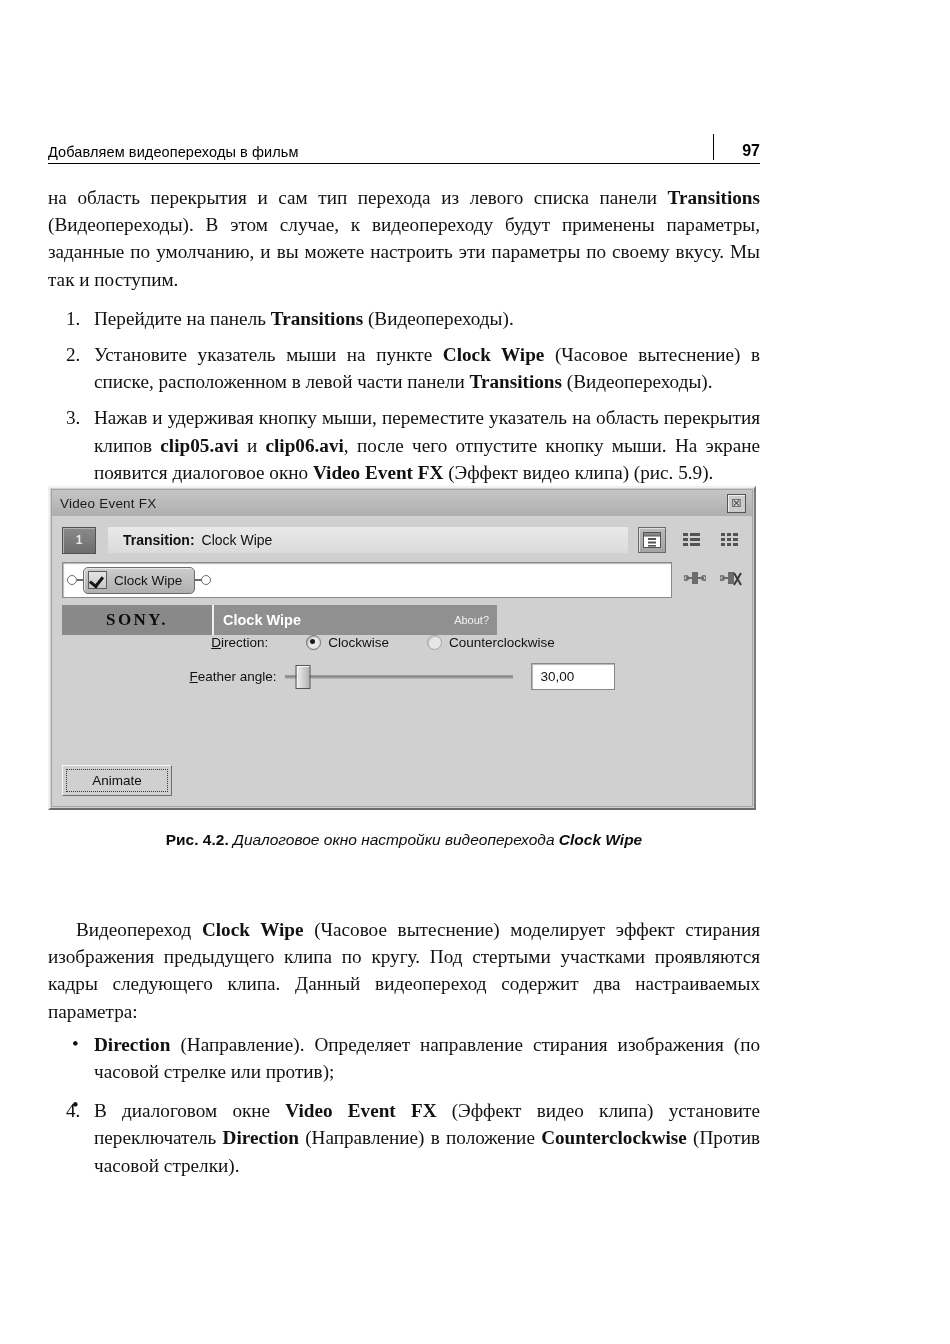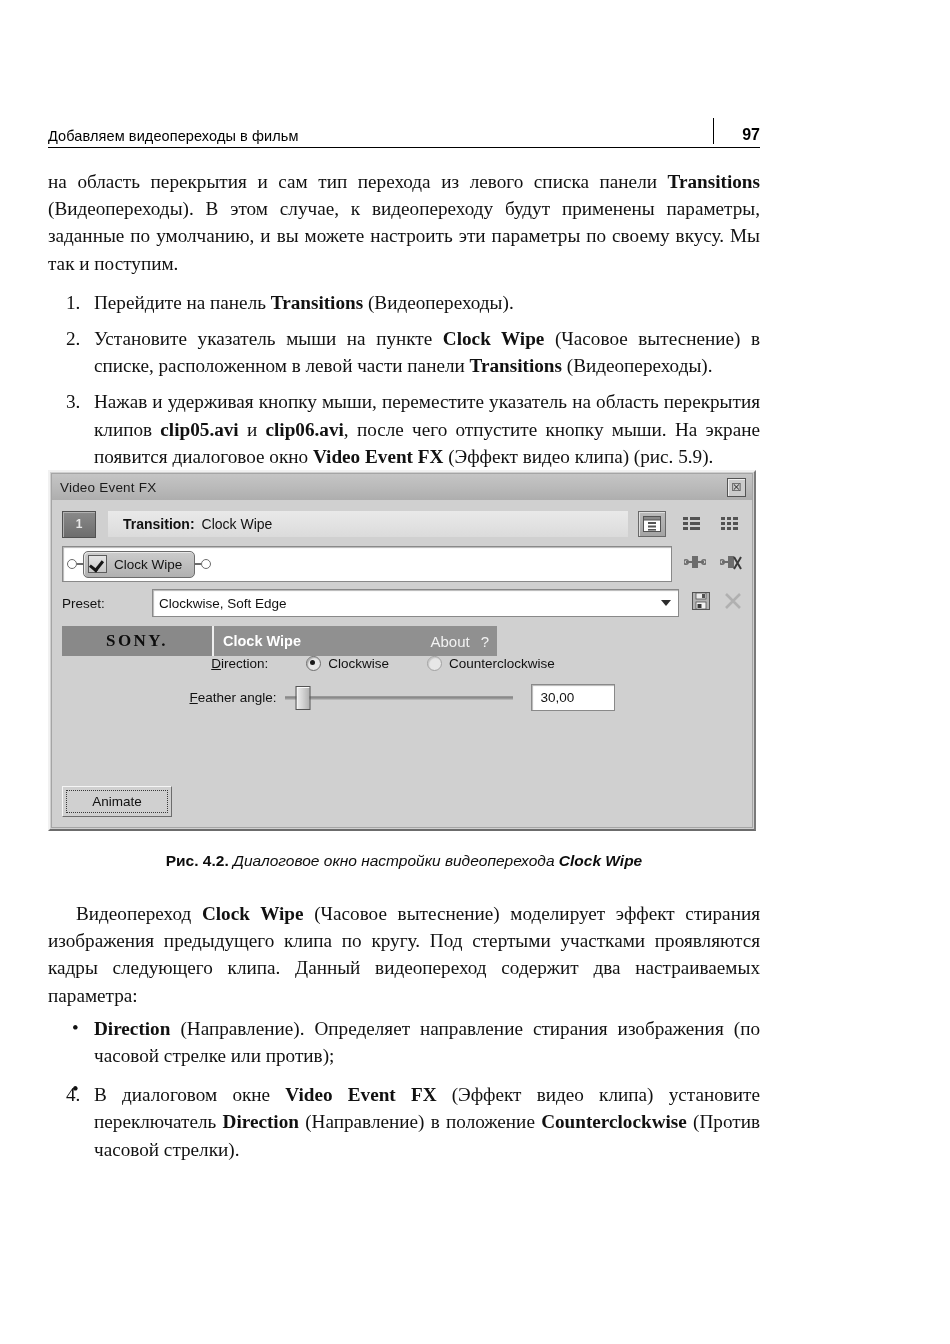--- a/index.html
+++ b/index.html
@@ -12,21 +12,21 @@
     width: 950px;
     height: 1344px;
     font-family: "Liberation Serif", serif;
     color: #111;
     position: relative;
     overflow: hidden;
   }
 
   .page {
     position: absolute;
-    left: 0; top: 0;
+    left: 0; top: 16px;
     width: 950px;
     height: 956px;
     padding: 0;
   }
 
   
   .runhead {
     position: absolute;
     left: 48px;
     top: 118px;
@@ -341,21 +341,21 @@
     flex: 1;
     background: #93908b;
     border-left: 2px solid #efeeec;
     display: flex;
     align-items: center;
     justify-content: space-between;
     padding: 0 8px 0 9px;
     color: #ffffff;
   }
   .sony-title .name { font-size: 14.5px; font-weight: bold; }
-  .sony-title .about { font-size: 15px; display: flex; gap: 11px; color: #f2f2f2; text-align: center; }
+  .sony-title .about { font-size: 11px; display: flex; color: #f2f2f2; text-align: center; }
 
   
   .ctrl-row {
     display: flex;
     align-items: center;
     margin-bottom: 13px;
     font-size: 13.5px;
     color: #111;
     justify-content: center;
   }
@@ -566,43 +566,20 @@
                 <svg width="22" height="18" viewBox="0 0 22 18" aria-hidden="true">
                   <rect x="8" y="3" width="6" height="12" fill="#6e6c67"></rect>
                   <rect x="2" y="8" width="6" height="2" fill="#6e6c67"></rect>
                   <circle cx="2" cy="9" r="2.2" fill="none" stroke="#6e6c67" stroke-width="1.6"></circle>
                   <path d="M14 4 L21 16 M21 4 L14 16" stroke="#3b3a36" stroke-width="2" fill="none"></path>
                 </svg>
               </span>
             </span>
           </div>
 
-          <div class="preset-row">
-            <span class="preset-label">Preset:</span>
-            <span class="preset-combo">
-              <span class="preset-value">Clockwise, Soft Edge</span>
-              <span class="combo-arrow"></span>
-            </span>
-            <span class="preset-tools">
-              <span>
-                <svg width="18" height="18" viewBox="0 0 18 18" aria-hidden="true">
-                  <rect x="0.5" y="0.5" width="17" height="17" fill="#b6b3ac" stroke="#55534e"></rect>
-                  <rect x="4" y="1" width="10" height="6" fill="#eeece8" stroke="#55534e" stroke-width="0.8"></rect>
-                  <rect x="10" y="2" width="3" height="4" fill="#55534e"></rect>
-                  <rect x="4" y="10" width="10" height="7" fill="#f3f2ef" stroke="#55534e" stroke-width="0.8"></rect>
-                  <rect x="5.5" y="12" width="4" height="4" fill="#3b3a36"></rect>
-                </svg>
-              </span>
-              <span>
-                <svg width="18" height="18" viewBox="0 0 18 18" aria-hidden="true">
-                  <path d="M2 2 L16 16 M16 2 L2 16" stroke="#b3b0a9" stroke-width="2.6" fill="none"></path>
-                </svg>
-              </span>
-            </span>
-          </div>
 
           <div class="sony-banner">
             <span class="sony-logo">SONY.</span>
             <span class="sony-title">
               <span class="name">Clock Wipe</span>
               <span class="about">
                 <span>About</span>
                 <span>?</span>
               </span>
             </span>

